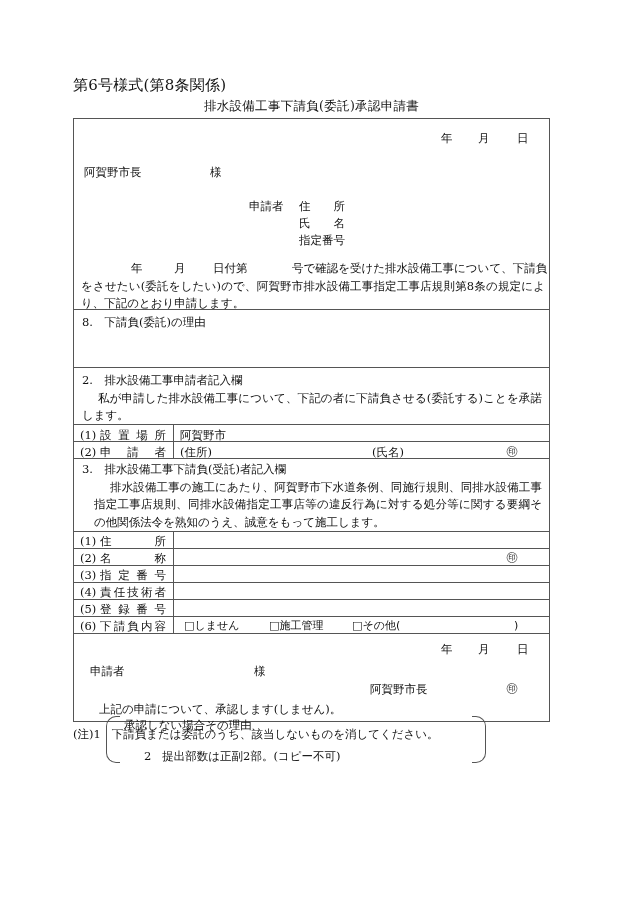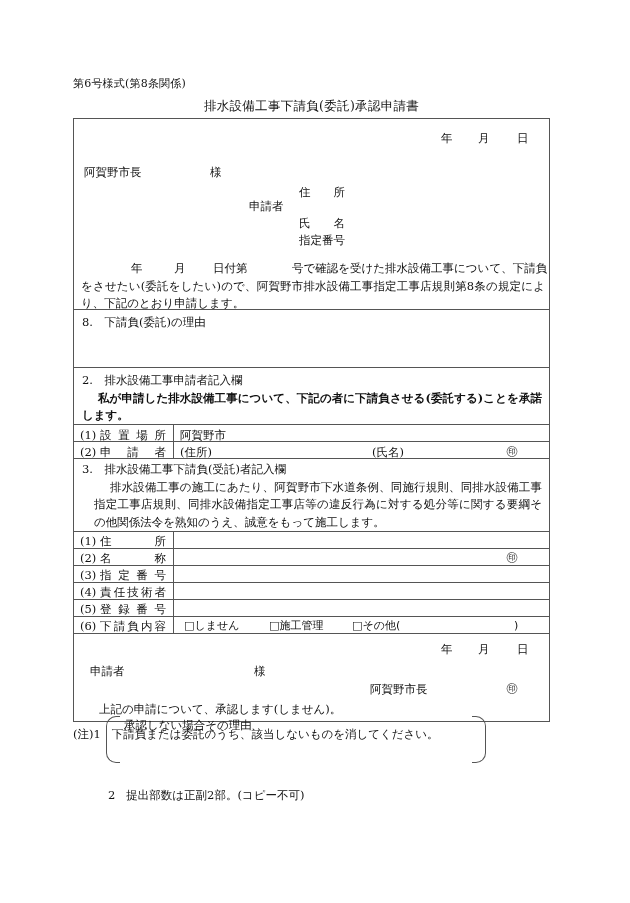--- a/index.html
+++ b/index.html
@@ -20,21 +20,21 @@
     position: absolute;
     left: 0; top: 0;
     width: 630px; height: 903px;
     overflow: hidden;
   }
 
   
   .form-code {
     position: absolute;
     left: 73px; top: 76px;
-    font-size: 11px;
+    font-size: 15px;
     letter-spacing: 0.2px;
     white-space: nowrap;
   }
   .doc-title {
     position: absolute;
     left: 73px; top: 98px;
     width: 477px;
     text-align: center;
     font-size: 12.5px;
     letter-spacing: 0.3px;
@@ -149,37 +149,37 @@
   <div class="frame">
 
     <div class="t" style="left:367px; top:12px;">年</div>
     <div class="t" style="left:404px; top:12px;">月</div>
     <div class="t" style="left:443px; top:12px;">日</div>
 
     <div class="t" style="left:10px; top:46px;">阿賀野市長</div>
     <div class="t" style="left:136px; top:46px;">様</div>
 
     <div class="t" style="left:175px; top:80px;">申請者</div>
-    <div class="t" style="left:225px; top:66px;">住　　所</div>
+    <div class="t" style="left:225px; top:80px;">住　　所</div>
     <div class="t" style="left:225px; top:97px;">氏　　名</div>
     <div class="t" style="left:225px; top:114px;">指定番号</div>
 
     <div class="t" style="left:57px; top:142px;">年</div>
     <div class="t" style="left:100px; top:142px;">月</div>
     <div class="t" style="left:139px; top:142px;">日付第</div>
     <div class="t" style="left:218px; top:142px;">号で確認を受けた排水設備工事について、下請負</div>
     <div class="para" style="left:7px; top:159px; width:464px;">をさせたい(委託をしたい)ので、阿賀野市排水設備工事指定工事店規則第8条の規定により、下記のとおり申請します。</div>
 
     <div class="hr" style="top:190px;"></div>
     <div class="t" style="left:8px; top:196px;">8.　下請負(委託)の理由</div>
     <div class="t" style="left:8px; top:216px; width:455px; height:30px;"></div>
 
     <div class="hr" style="top:248px;"></div>
     <div class="t" style="left:8px; top:254px;">2.　排水設備工事申請者記入欄</div>
-    <div class="para" style="left:8px; top:271px; width:460px; text-indent:16px;font-weight:bold;">私が申請した排水設備工事について、下記の者に下請負させる(委託する)ことを承諾します。</div>
+    <div class="para" style="left:8px; top:271px; width:460px; text-indent:16px;">私が申請した排水設備工事について、下記の者に下請負させる(委託する)ことを承諾します。</div>
 
     <div class="hr" style="top:305px;"></div>
     <div class="vr" style="left:99px; top:305px; height:34px;"></div>
     <div class="t" style="left:6px; top:309px;">(1)</div>
     <div class="lbl-just" style="left:26px; top:309px; width:66px;">
         <span>設</span>
         <span>置</span>
         <span>場</span>
         <span>所</span>
       </div>
@@ -293,17 +293,17 @@
       <div class="br"></div>
       <div class="t" style="left:18px; top:2px;">承認しない場合その理由</div>
       <div style="position:absolute; left:18px; top:19px; width:380px; height:24px;"></div>
     </div>
 
   </div>
 
   <div class="notes" style="left:73px; top:727px;">
     <span>(注)1</span>&nbsp;&nbsp;&nbsp;<span>下請負または委託のうち、該当しないものを消してください。</span>
   </div>
-  <div class="notes" style="left:108px; top:788px;">
+  <div class="notes" style="left:108px; top:749px;padding-left:36px;">
     <span>2</span>&nbsp;&nbsp;&nbsp;<span>提出部数は正副2部。(コピー不可)</span>
   </div>
 
 </div>
 
 </body></html>

